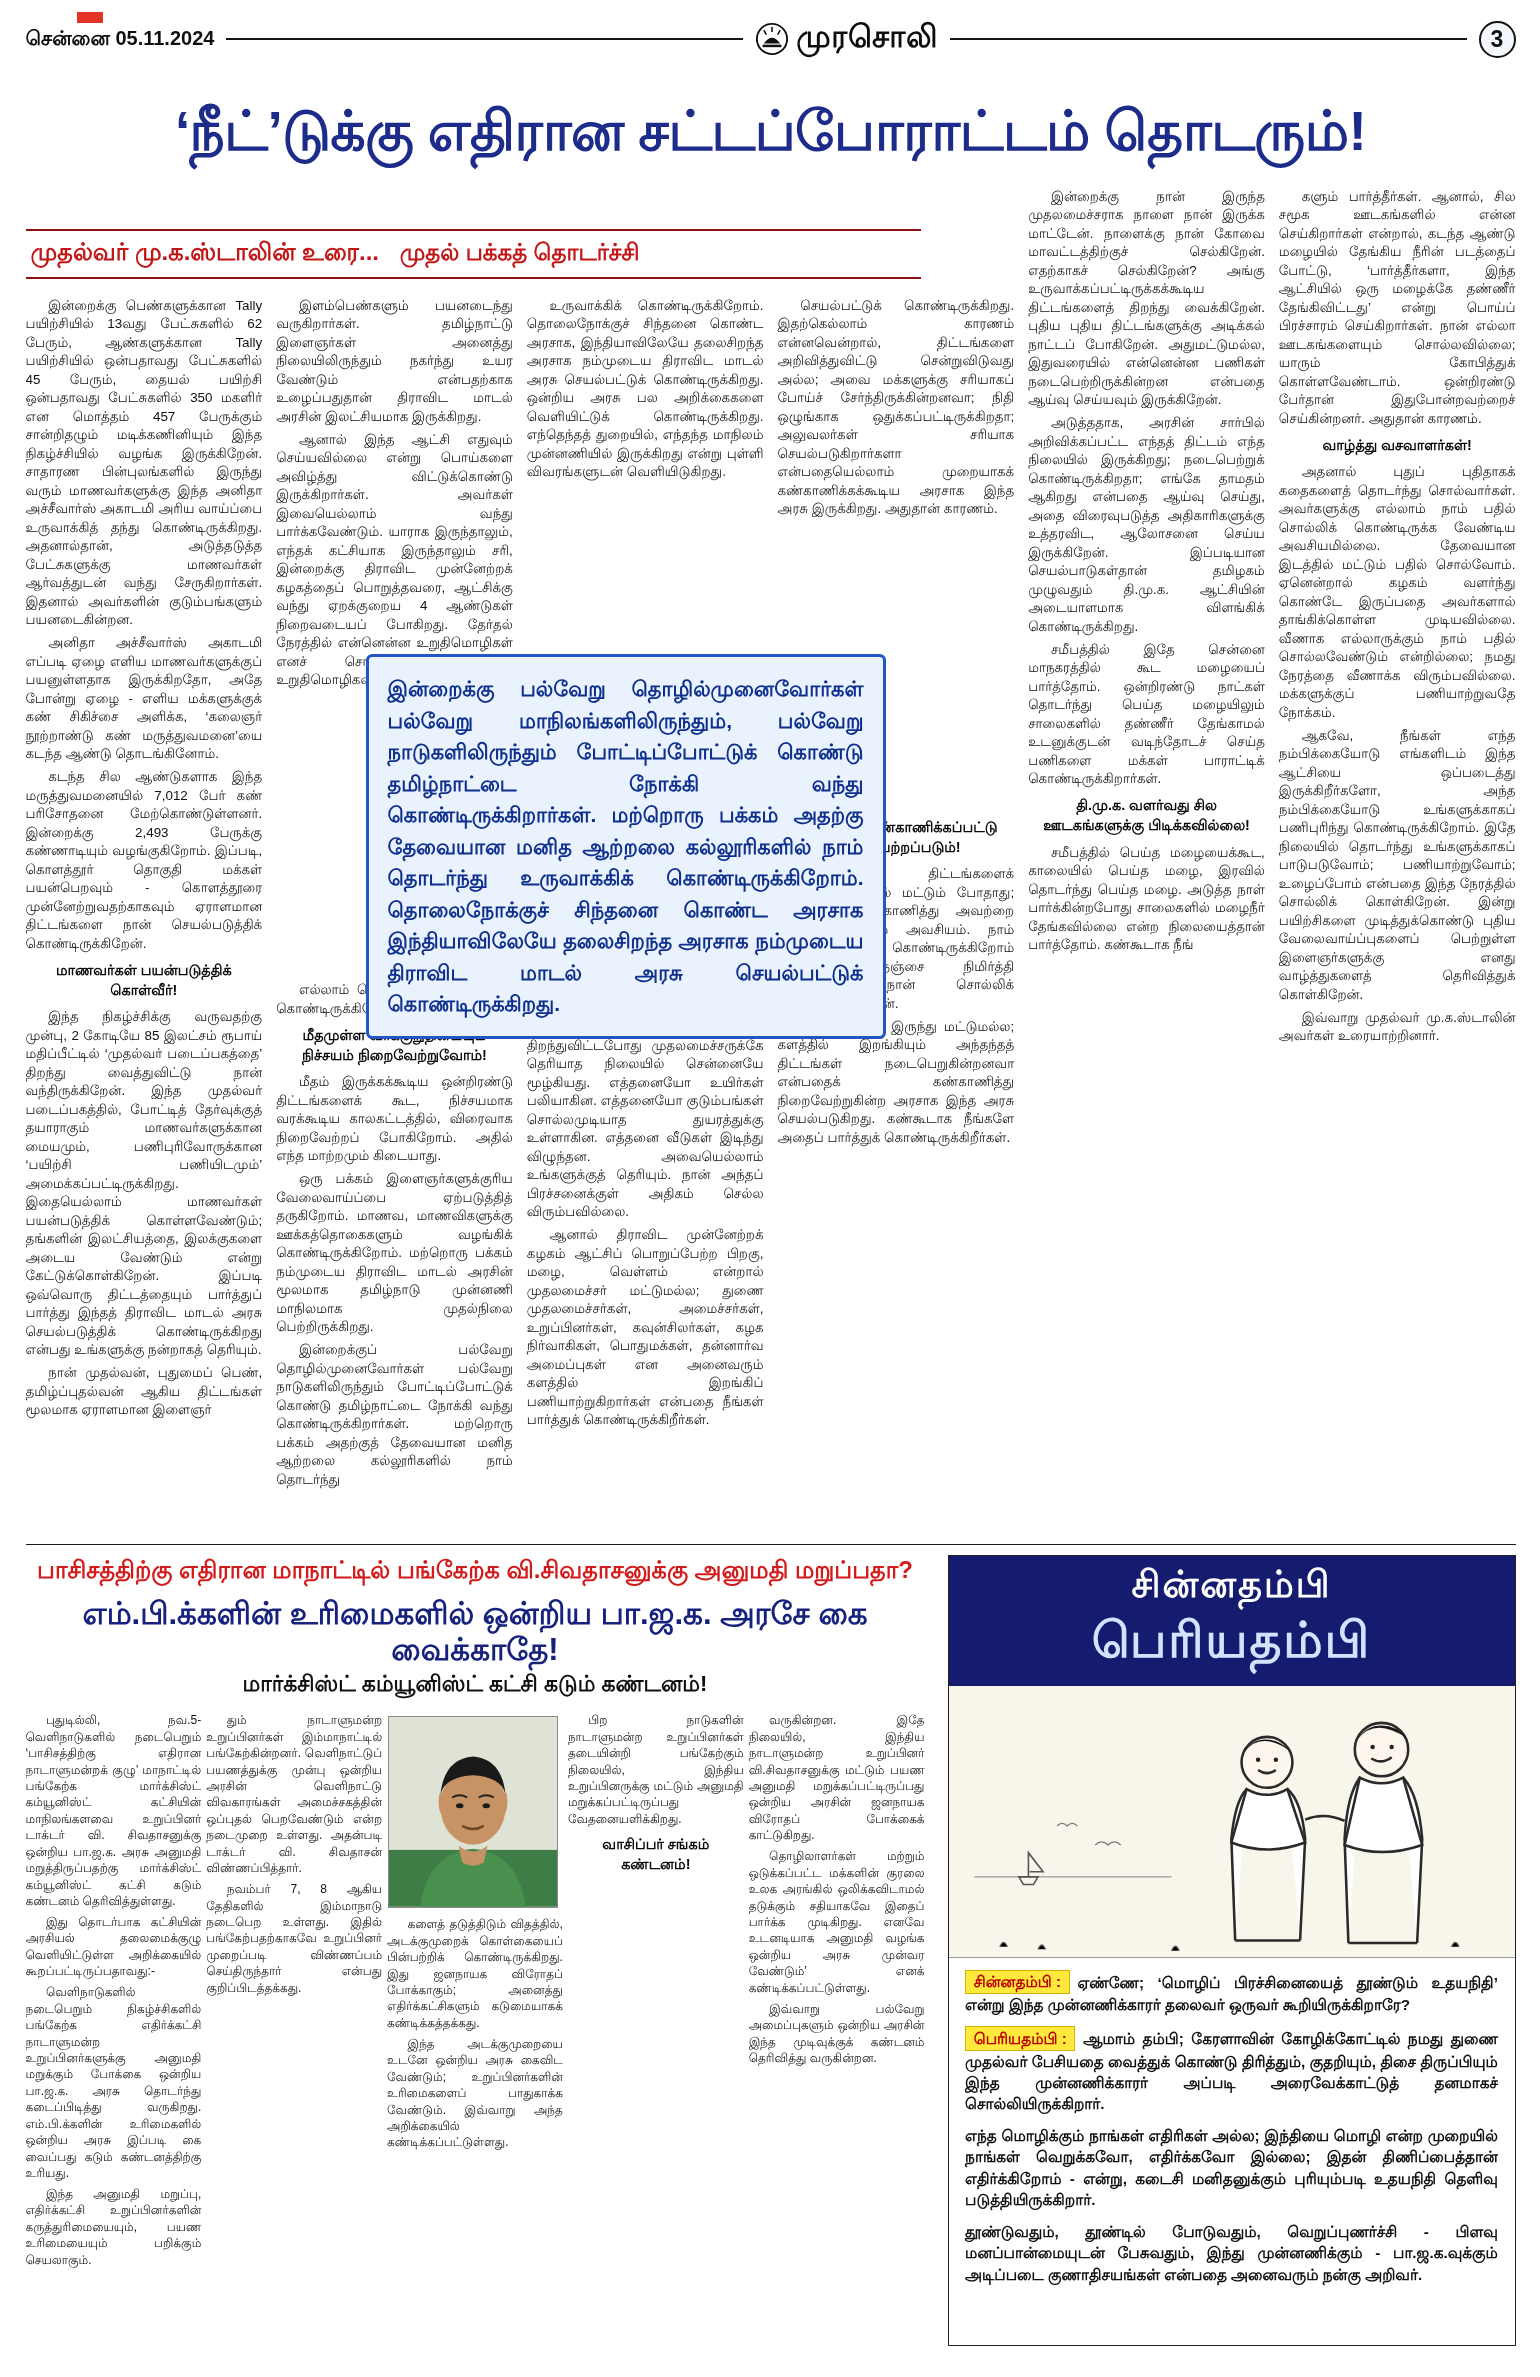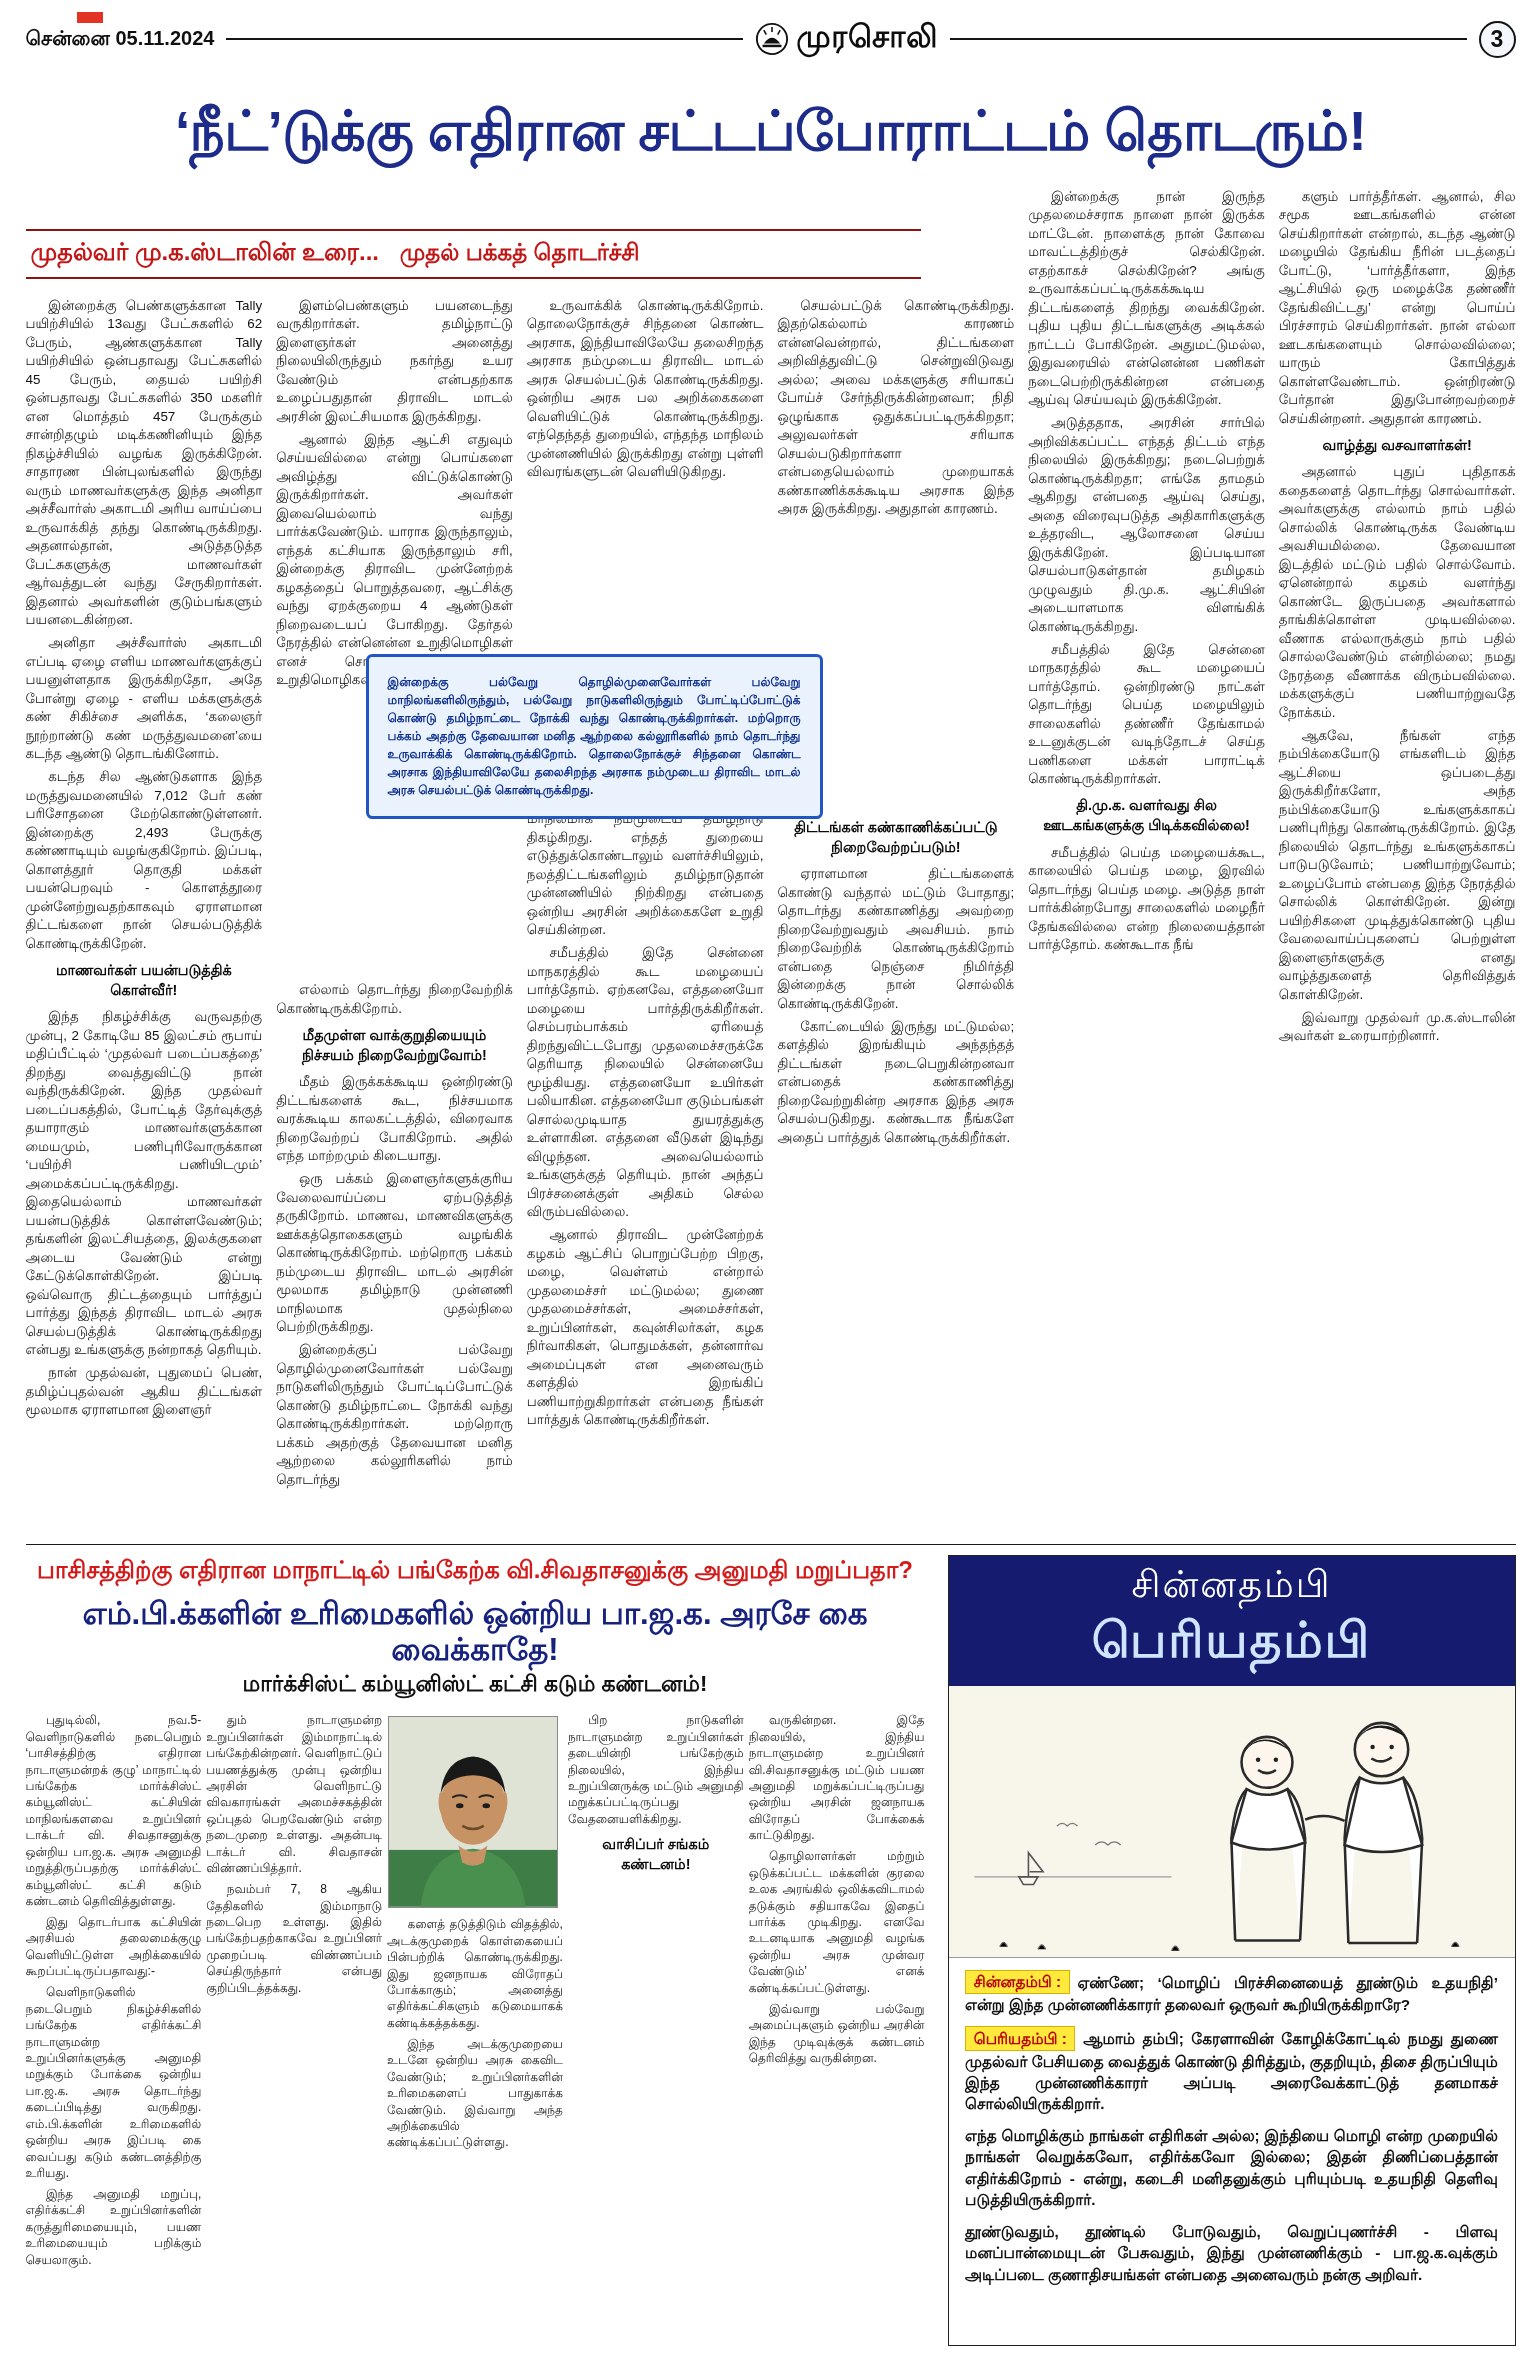--- a/index.html
+++ b/index.html
@@ -31,23 +31,23 @@
             font-weight:800;color:var(--headline-navy);letter-spacing:-0.6px;}
   .lead-body{position:relative;margin-top:19px;height:1347px;overflow:hidden;}
   .kicker{position:absolute;top:41px;left:0;width:895px;
           border-top:2.6px solid var(--rule-maroon);border-bottom:2.6px solid var(--rule-maroon);
           padding:7.7px 5.1px;color:var(--kicker-red);font-weight:800;font-size:24px;white-space:nowrap;}
   .kicker .note{margin-left:14px;font-size:23px;}
   .columns{display:flex;gap:14px;}
   .col{flex:1;font-size:13.4px;line-height:1.38;text-align:justify;color:var(--body-text);}
   .col p{margin:0 0 4.5px;text-indent:1.7em;}
   .colhead{font-weight:800;text-align:center;font-size:14.4px;margin:7.7px 0;text-indent:0;color:#0a0a0a;}
-  .highlight-box{position:absolute;left:340px;top:466px;width:457px;
+  .highlight-box{position:absolute;left:340px;top:466px;width:520px;
                  border:3.2px solid var(--box-border-blue);background:var(--box-bg);
-                 border-radius:6.4px;padding:16.6px 19px;font-size:12px;font-weight:700;
+                 border-radius:6.4px;padding:16.6px 19px;font-size:21px;font-weight:700;
                  color:var(--box-text);line-height:1.5;text-align:justify;z-index:3;}
   .highlight-box p{margin:0;}
 
   .section-divider{border:none;border-top:1.9px solid #1a1a1a;margin:9px 0 10.2px;}
 
   
   .bottom{display:flex;gap:23px;height:791px;overflow:hidden;}
   .second{width:899px;flex:none;}
   .kicker2{text-align:center;font-size:24px;font-weight:800;color:var(--second-kicker-red);margin:1.3px 0 9px;}
   .second h2{text-align:center;font-size:31px;font-weight:800;color:var(--second-headline-navy);
@@ -55,21 +55,21 @@
   .subhead2{text-align:center;font-size:22px;font-weight:800;color:#111;margin-bottom:12.8px;}
   #second-columns{position:relative;gap:5px;}
   .columns.small .col{font-size:12px;line-height:1.37;}
   .photo{position:absolute;left:362px;top:3.8px;width:170px;height:192px;border:0.6px solid #8a8a8a;
          overflow:hidden;background:#e8e4d8;z-index:2;}
   .photo svg{display:block;width:100%;height:100%;}
 
   
   .cartoon{flex:1;border:1.3px solid #222;display:flex;flex-direction:column;overflow:hidden;background:#fff;}
   .cartoon-title{background:var(--cartoon-bg-navy);text-align:center;padding:7.7px 5.1px 11.5px;}
-  .t1{color:#ffffff;font-size:37px;font-weight:400;letter-spacing:1.9px;}
+  .t1{color:#ffffff;font-size:37px;font-weight:700;letter-spacing:1.9px;}
   .t2{color:var(--cartoon-title2);font-size:49px;font-weight:800;letter-spacing:1.9px;margin-top:1.3px;}
   .cartoon-art{height:272px;background:#f8f5ea;border-bottom:0.6px solid #999;flex:none;}
   .cartoon-art svg{display:block;width:100%;height:100%;}
   .cartoon-dialogues{padding:11.5px 16.6px;font-size:15.3px;font-weight:700;line-height:1.4;
                      text-align:justify;color:#101010;overflow:hidden;}
   .cartoon-dialogues p{margin:0 0 10.2px;}
   .chip{background:var(--chip-yellow);color:var(--chip-text-red);padding:0.6px 7.7px;margin-right:7.7px;
         font-weight:800;display:inline-block;border:0.6px solid #d4b200;}
 </style>
 </head>

